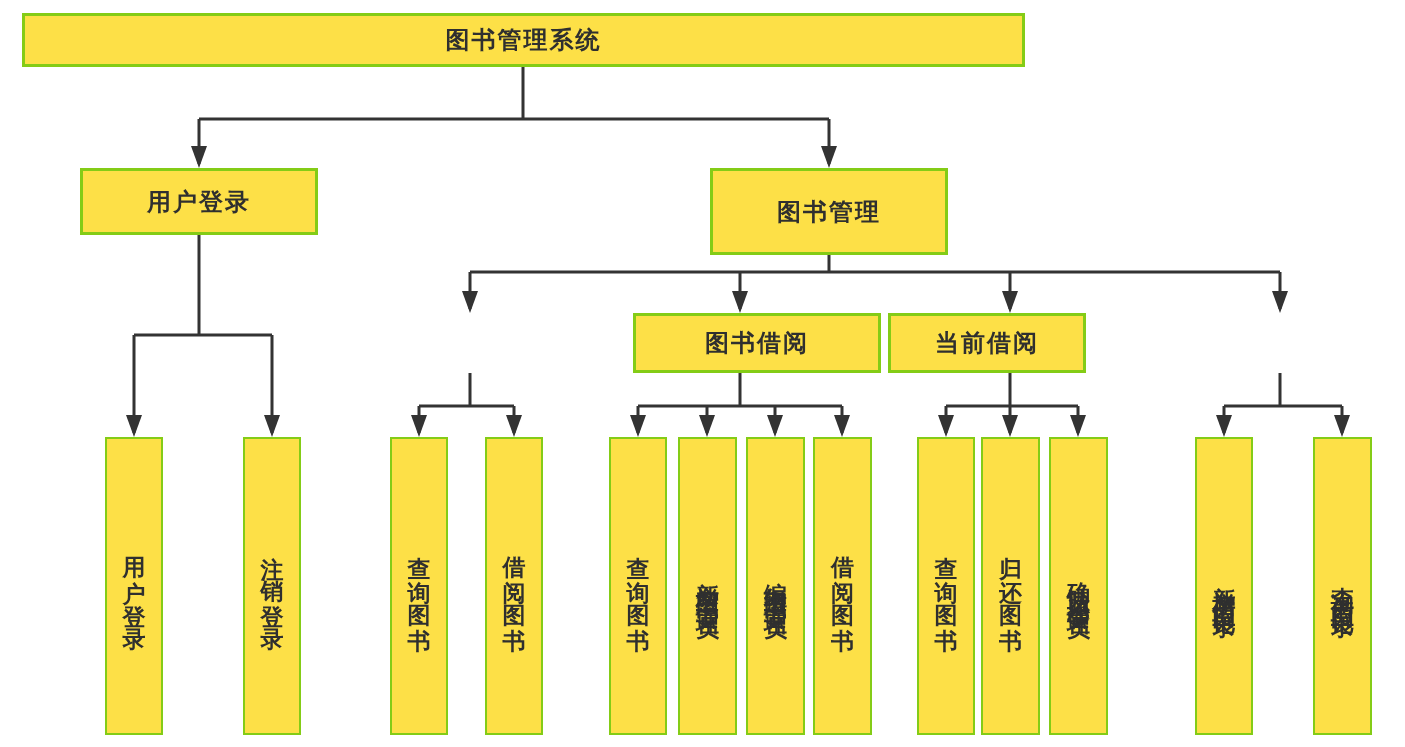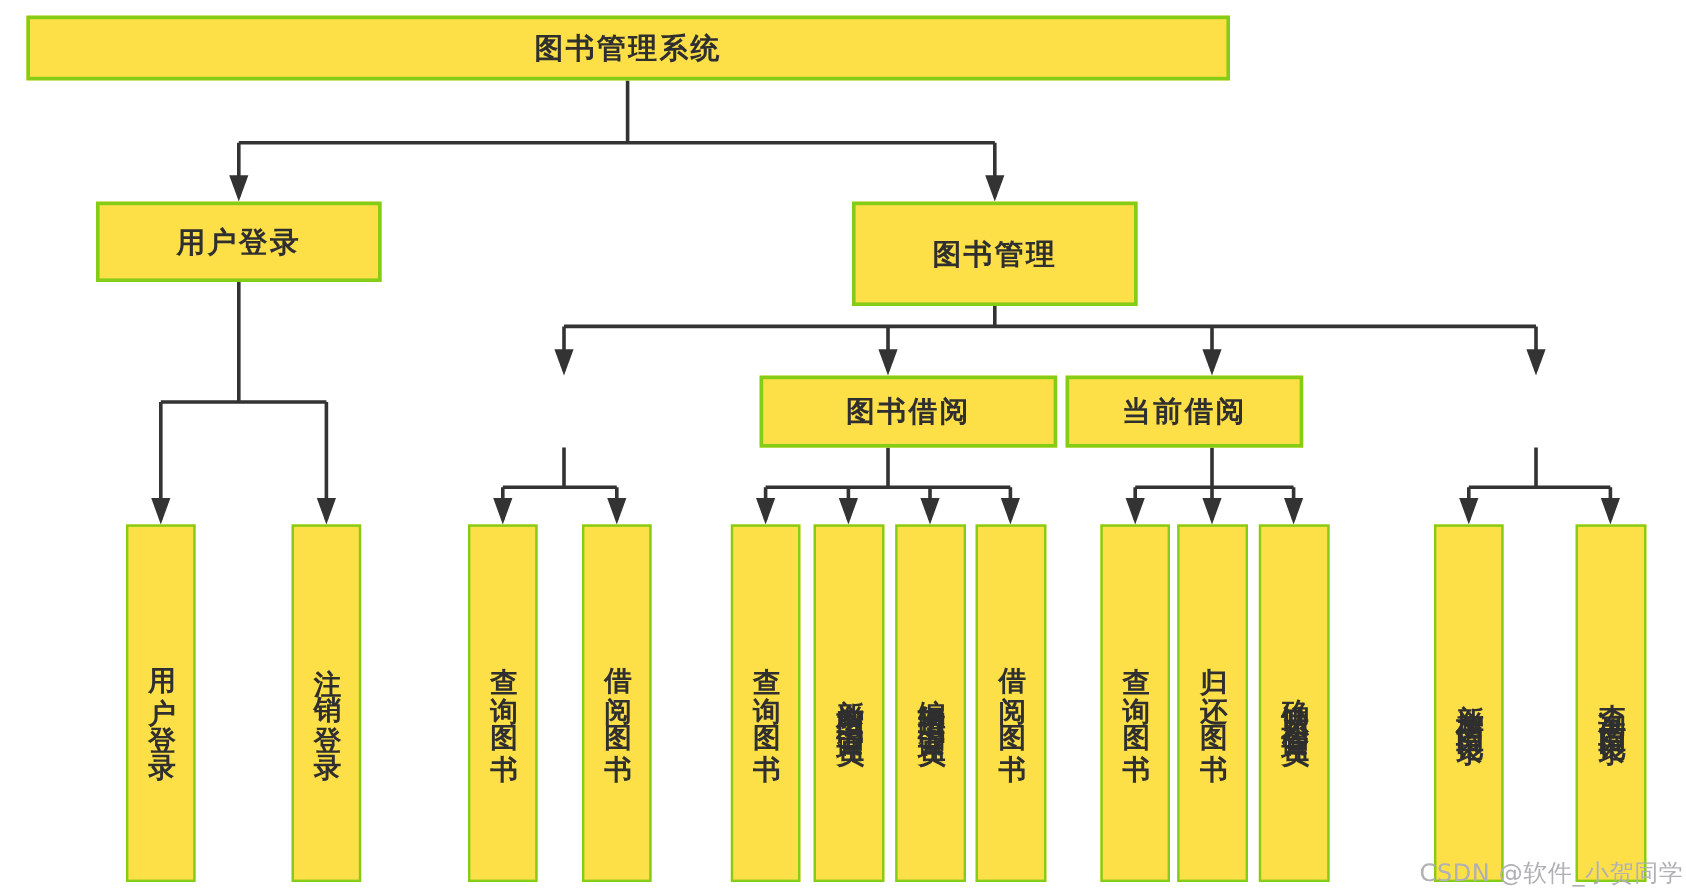--- a/index.html
+++ b/index.html
@@ -150,15 +150,14 @@
   <div class="box leaf ls-wide" style="left:917px; top:437px; width:58px; height:298px;">查询图书</div>
 
   <div class="box leaf ls-wide" style="left:981px; top:437px; width:59px; height:298px;">归还图书</div>
 
   <div class="box leaf ls-tight" style="left:1049px; top:437px; width:59px; height:298px;">确认归还（管理员）</div>
 
   <div class="box leaf ls-mid" style="left:1195px; top:437px; width:58px; height:298px;">新增借阅记录</div>
 
   <div class="box leaf ls-mid" style="left:1313px; top:437px; width:59px; height:298px;">查询借阅记录</div>
 
-  <div class="watermark">CSDN @软件_小贺同学</div>
 
 </div>
 
 </body></html>

